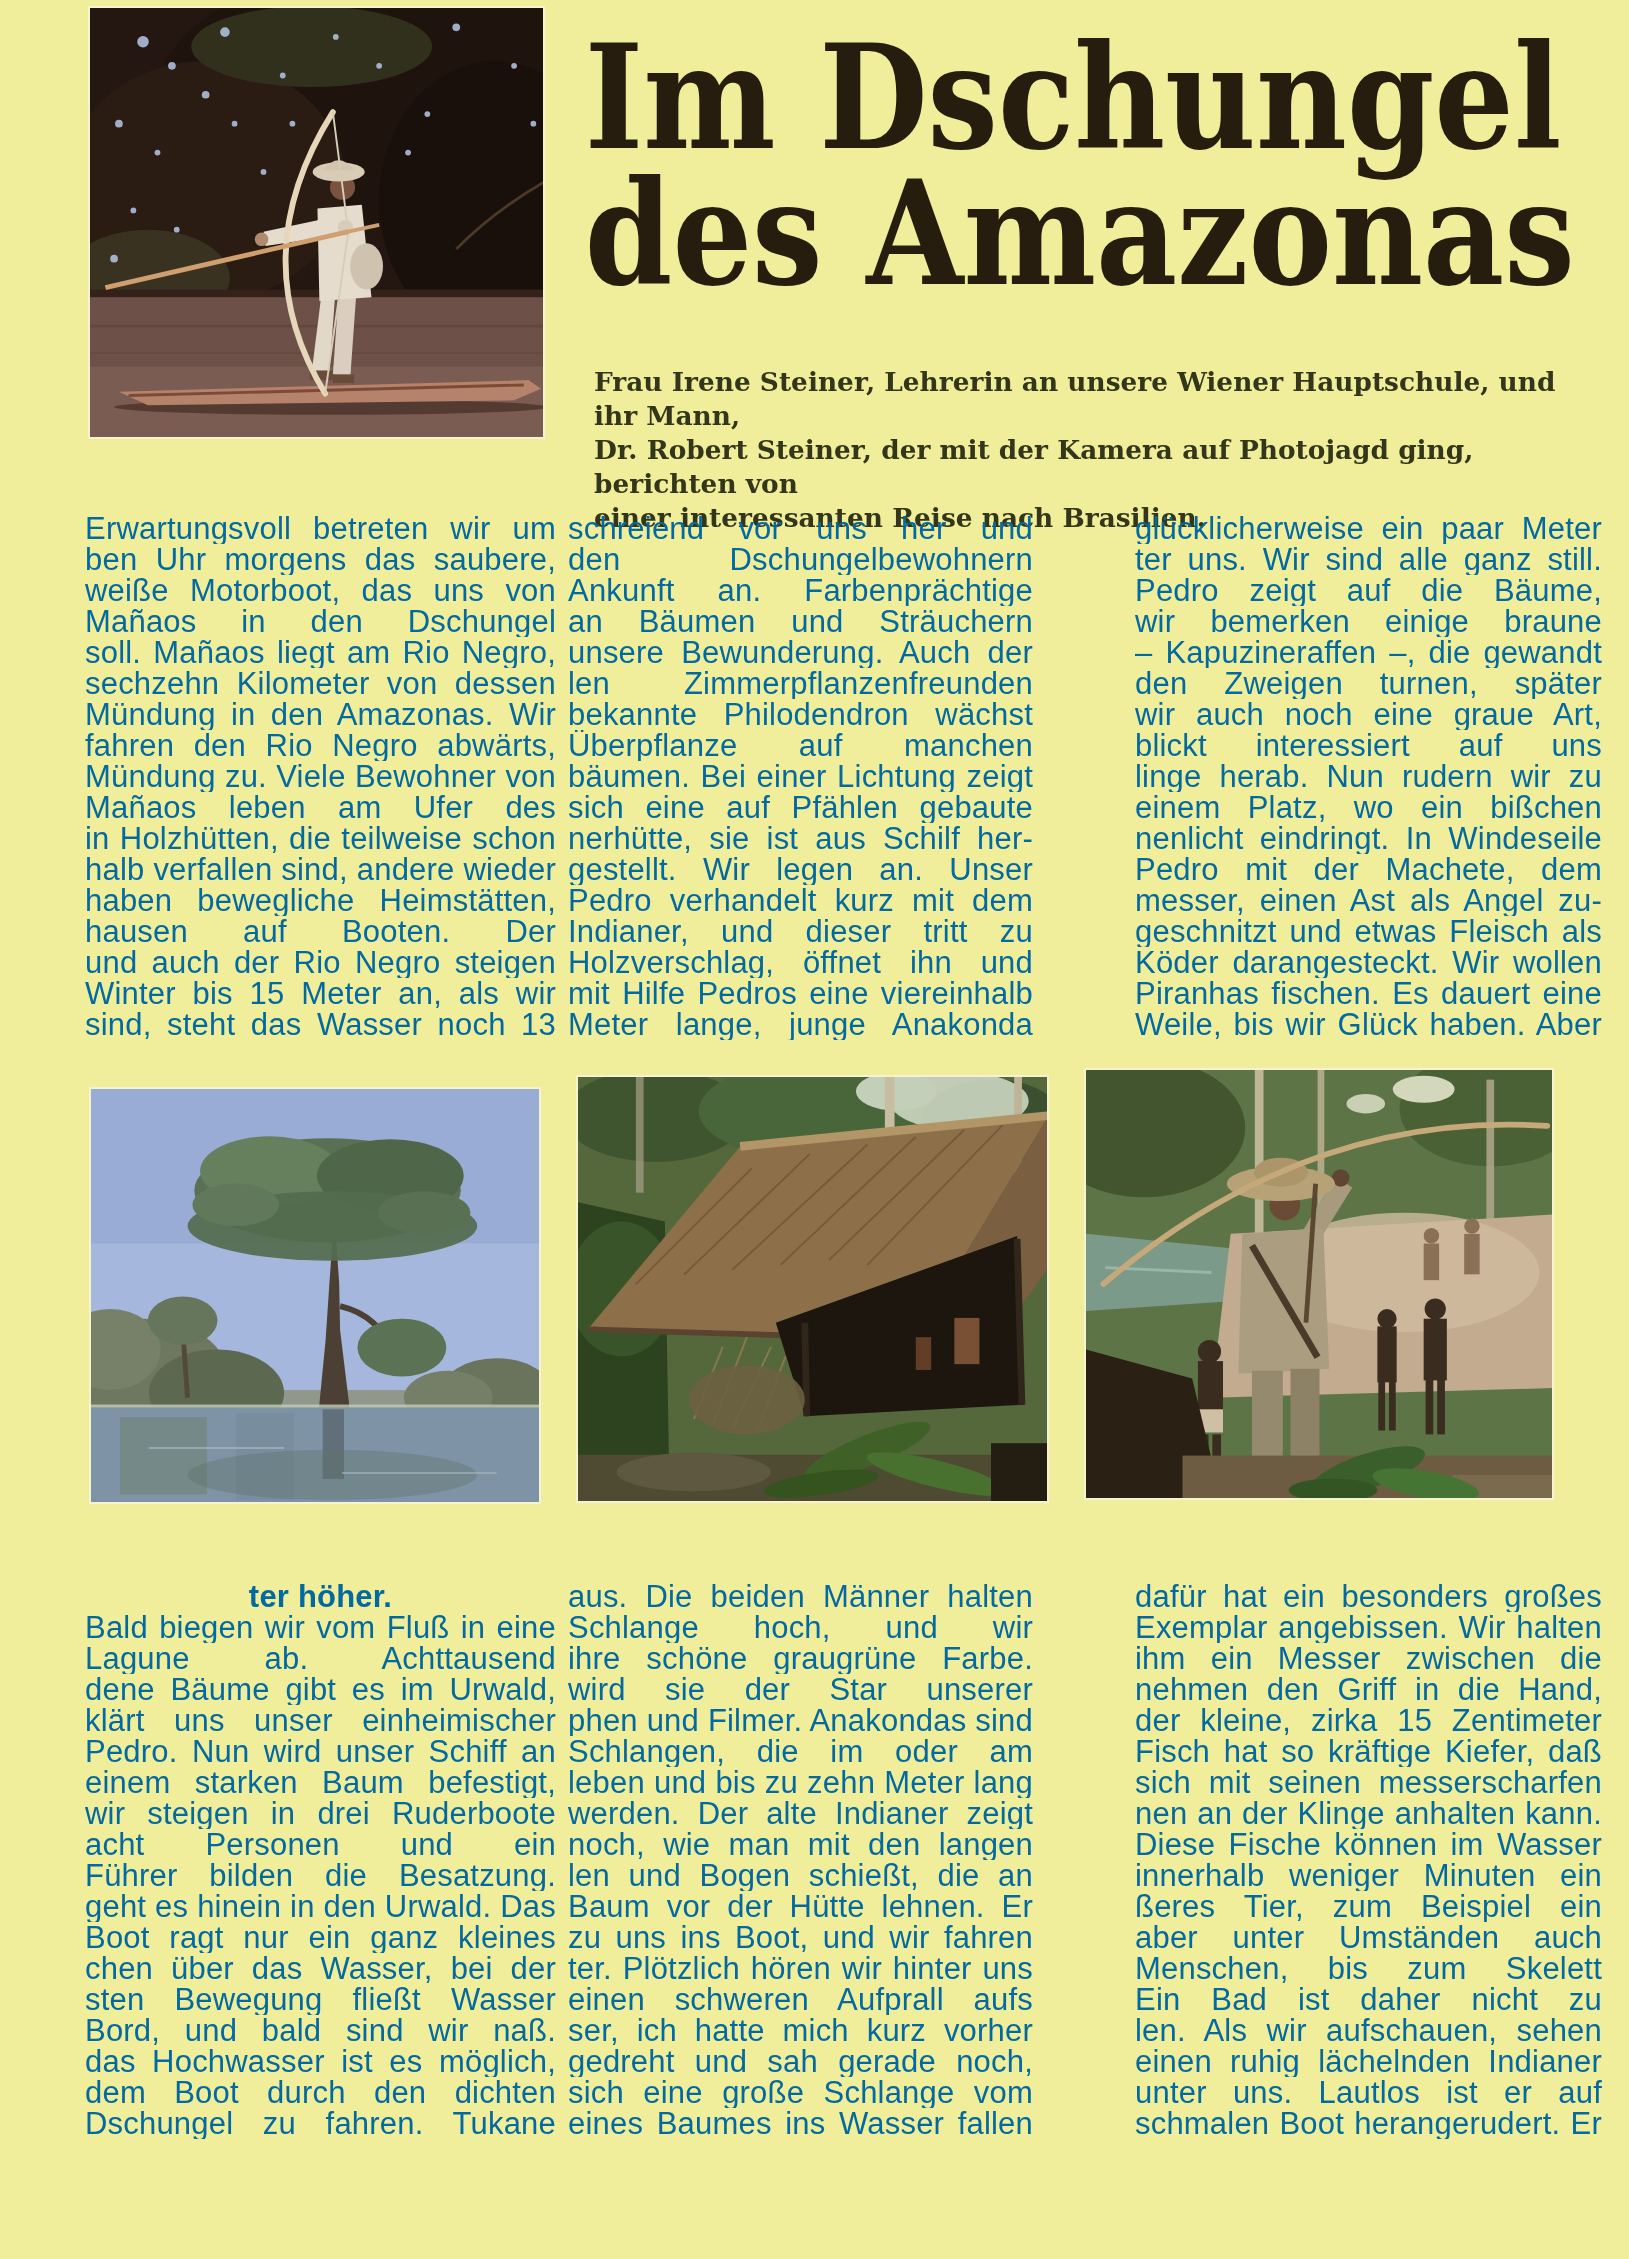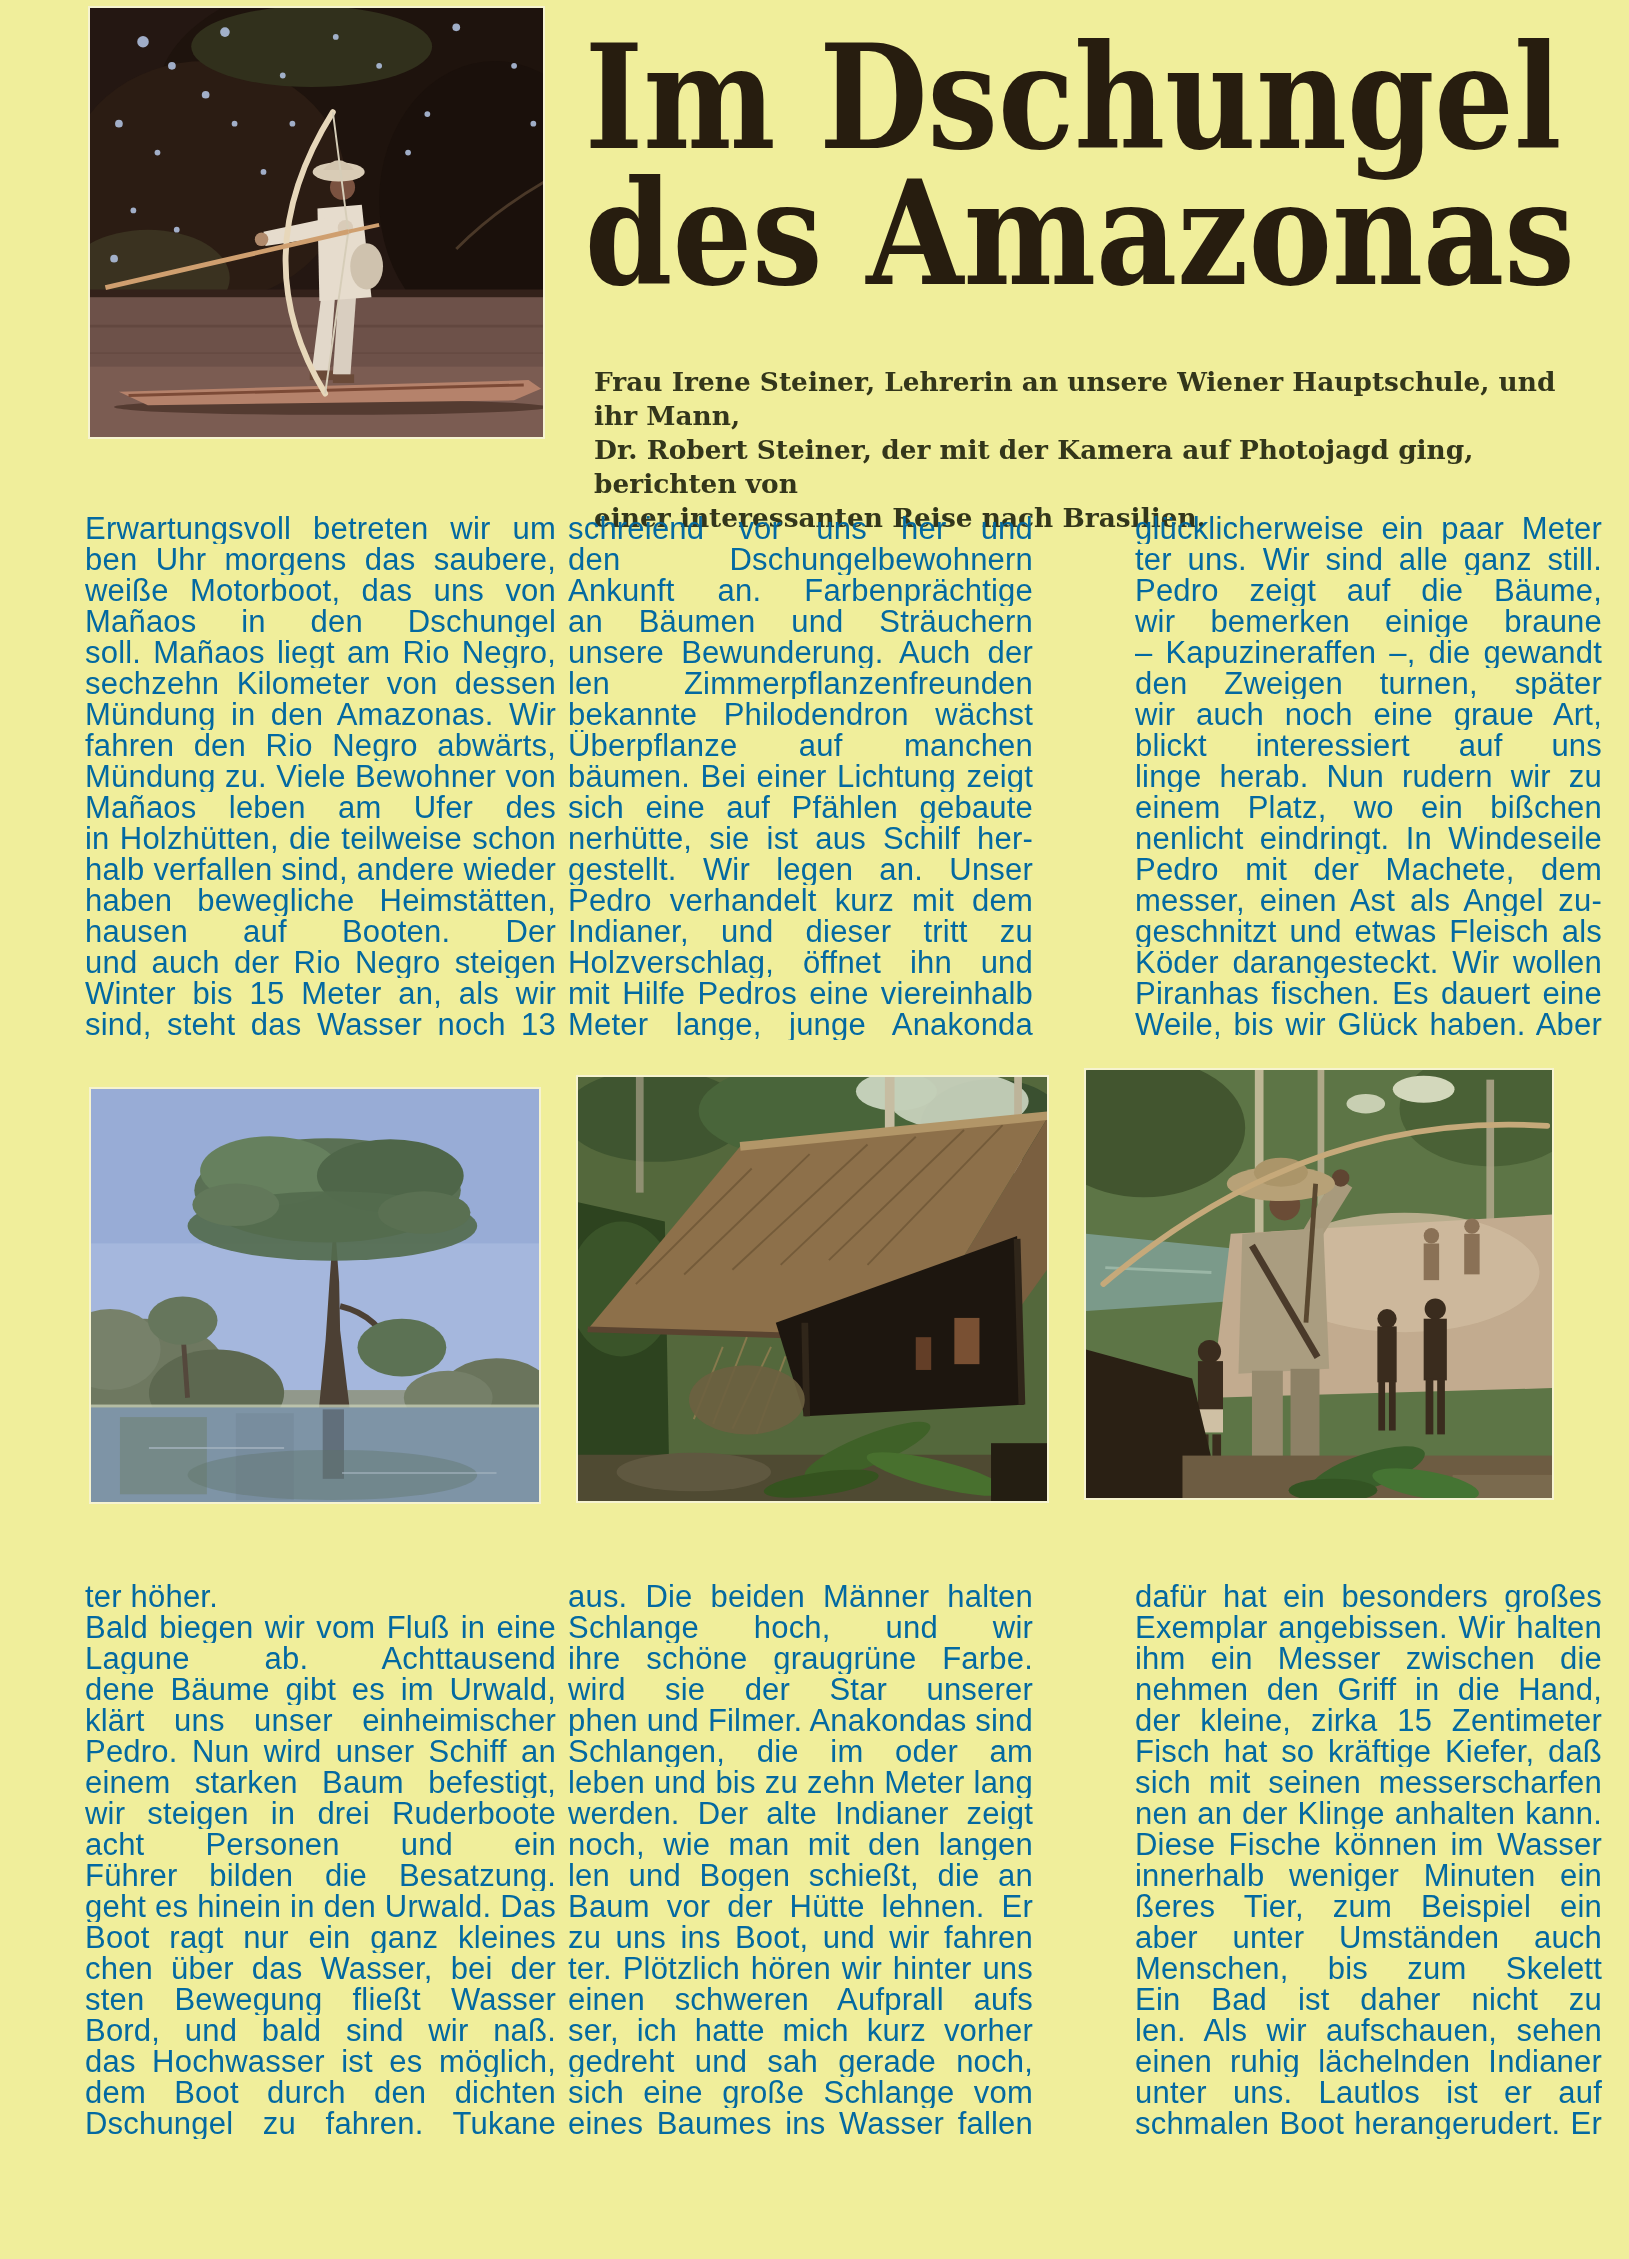--- a/index.html
+++ b/index.html
@@ -26,21 +26,21 @@
   }
   .tcol{
     position:absolute;color:#0369a1;font-size:31px;
     letter-spacing:0.2px;
   }
   .tline{
     height:31px;line-height:31px;overflow:hidden;
     text-align:justify;
   }
   .tline::after{content:"";display:inline-block;width:100%;height:0;}
-  .tline.nojust{text-align:left;}
+  .tline.nojust{text-align:center;font-weight:bold;}
   .tline.nojust::after{content:none;}
   .col-a{left:85px;width:471px;}
   .col-b{left:568px;width:465px;}
   .col-c{left:1107px;width:467px;margin-left:28px;}
   .top-block{top:513px;}
   .bottom-block{top:1581px;}
   .pagenum{
     position:absolute;left:85px;top:2167px;
     font-size:30px;font-weight:bold;color:#404040;
     letter-spacing:1px;

